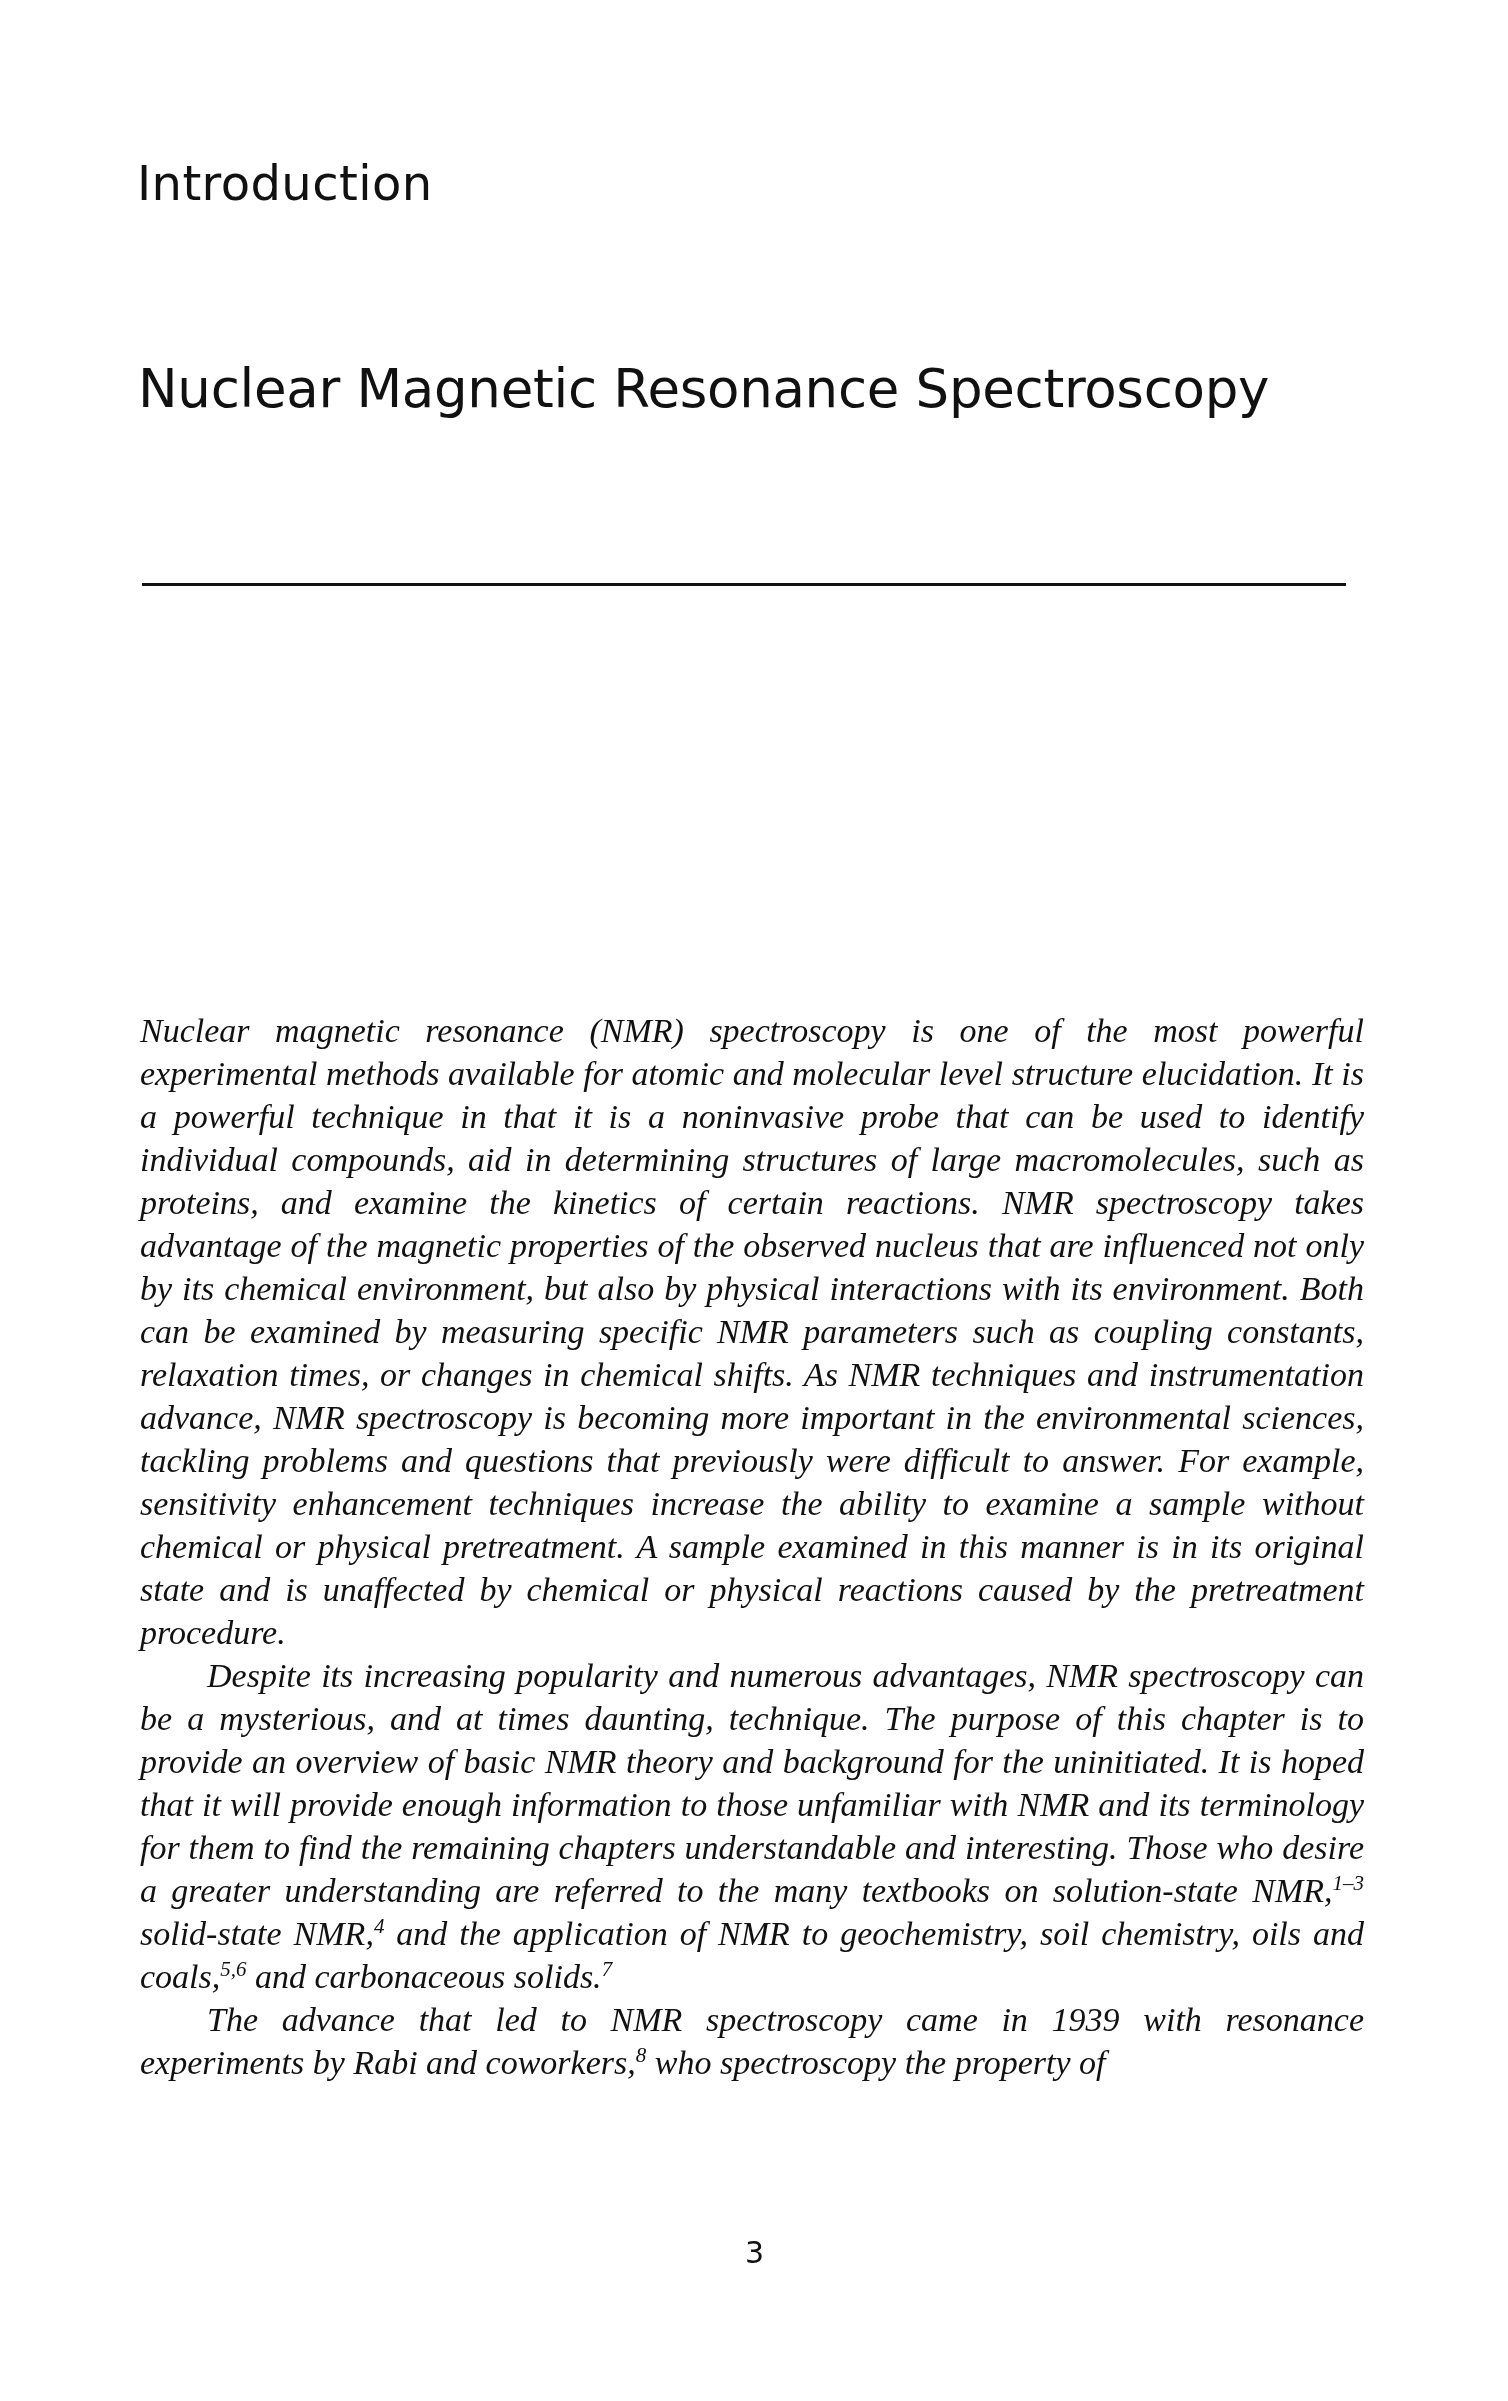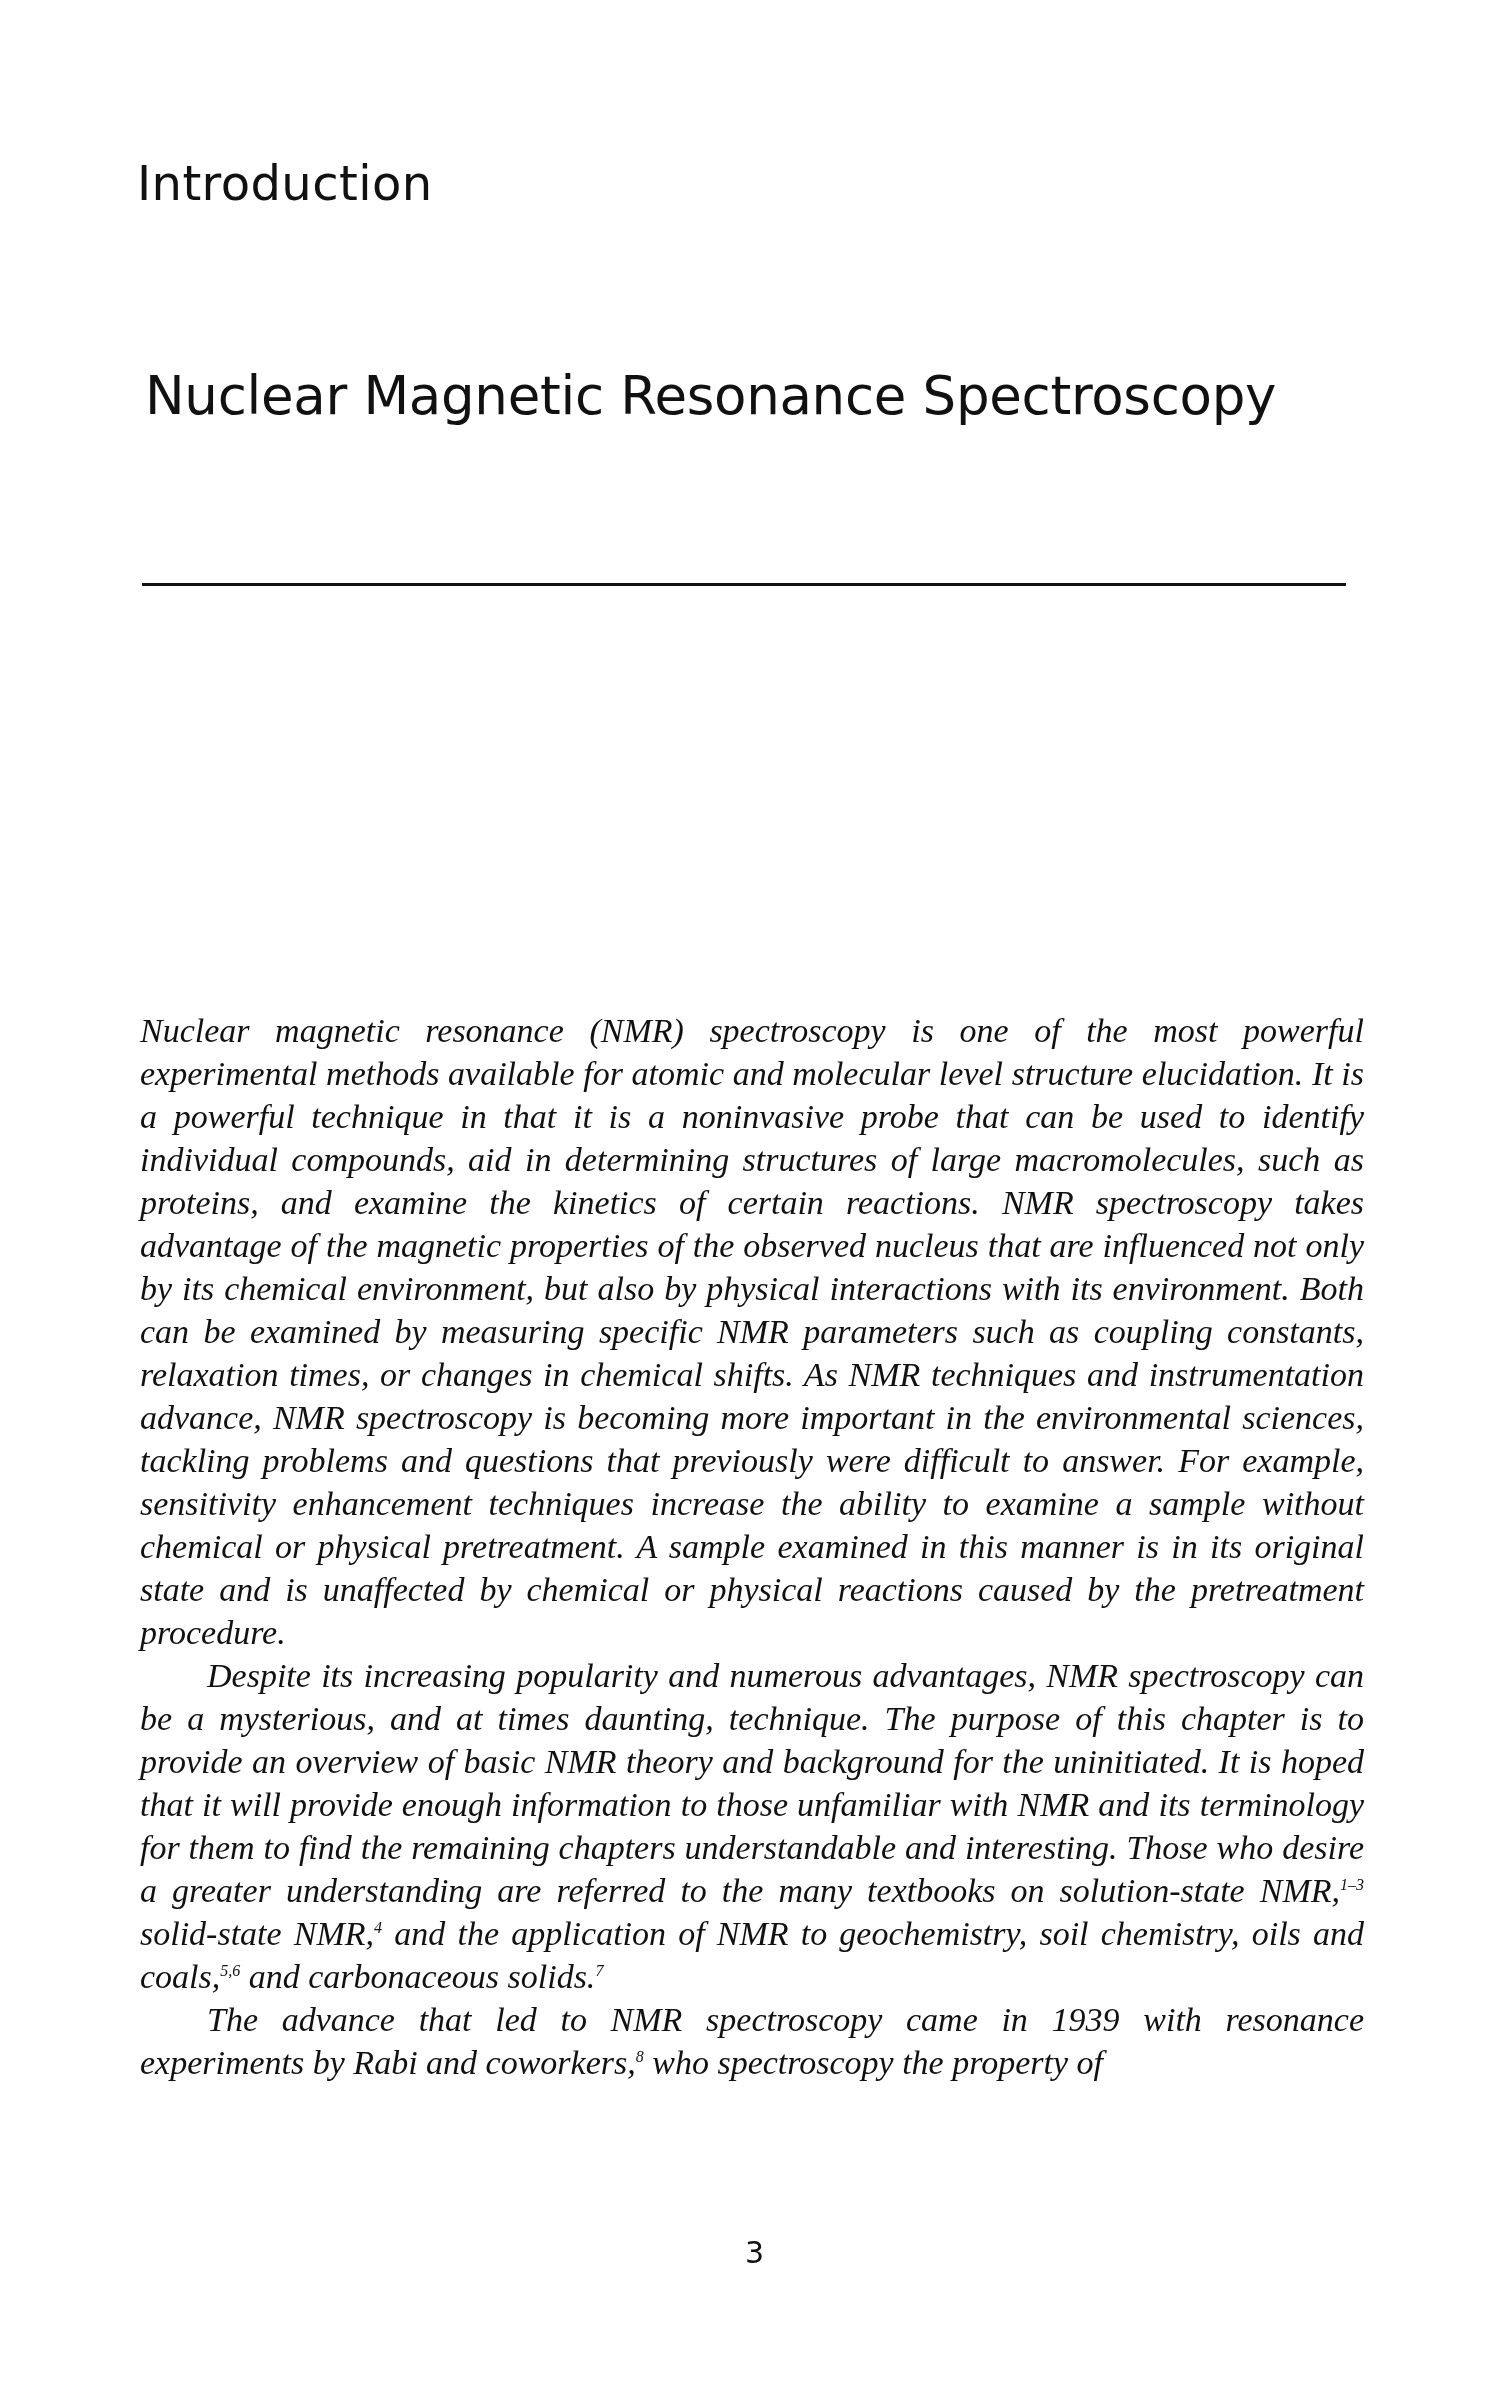--- a/index.html
+++ b/index.html
@@ -6,21 +6,21 @@
     body { width: 1509px; height: 2401px; position: relative; overflow: hidden; color: #111; }
     .page { position: absolute; left: 0; top: 0; width: 1509px; height: 2401px; }
     .section-label {
       position: absolute; left: 137px; top: 159px;
       font-family: "DejaVu Sans", sans-serif; font-size: 48px; font-weight: normal;
       letter-spacing: 0.4px; margin: 0; line-height: 1;
     }
     .chapter-title {
       position: absolute; left: 137px; top: 361px;
       font-family: "DejaVu Sans", sans-serif; font-size: 53px; font-weight: normal;
-      margin: 8px; line-height: 1; letter-spacing: -0.3px;
+      margin: 1px; line-height: 1; letter-spacing: -0.3px;
     }
     .chapter-subtitle {
       position: absolute; left: 228px; top: 471px;
       font-family: "Liberation Serif", serif; font-style: italic; font-weight: bold;
       font-size: 44px; margin: 0; line-height: 1;
     }
     .rule {
       position: absolute; left: 142px; top: 583px; width: 1204px; height: 2.7px;
       background: #111;
     }
@@ -29,21 +29,21 @@
       font-family: "Liberation Serif", serif; font-size: 30px; letter-spacing: 0.5px;
       margin: 0; line-height: 1;
     }
     .body {
       position: absolute; left: 140px; top: 1009px; width: 1224px;
       font-family: "Liberation Serif", serif; font-size: 34px; line-height: 43px;
       text-align: justify; hyphens: manual; font-style: italic;
     }
     .body p { margin: 0; }
     .body p.indent { text-indent: 67px; }
-    sup { font-size: 16px; line-height: 0; vertical-align: 12.4px; }
+    sup { font-size: 21px; line-height: 0; vertical-align: 12.4px; }
     .page-number {
       position: absolute; left: 0; width: 1509px; top: 2238px; text-align: center;
       font-family: "DejaVu Sans", sans-serif; font-size: 30px; margin: 0; line-height: 1;
     }
   </style>
 </head>
 <body>
 
 <div class="page">
   <h2 class="section-label">Introduction</h2>

